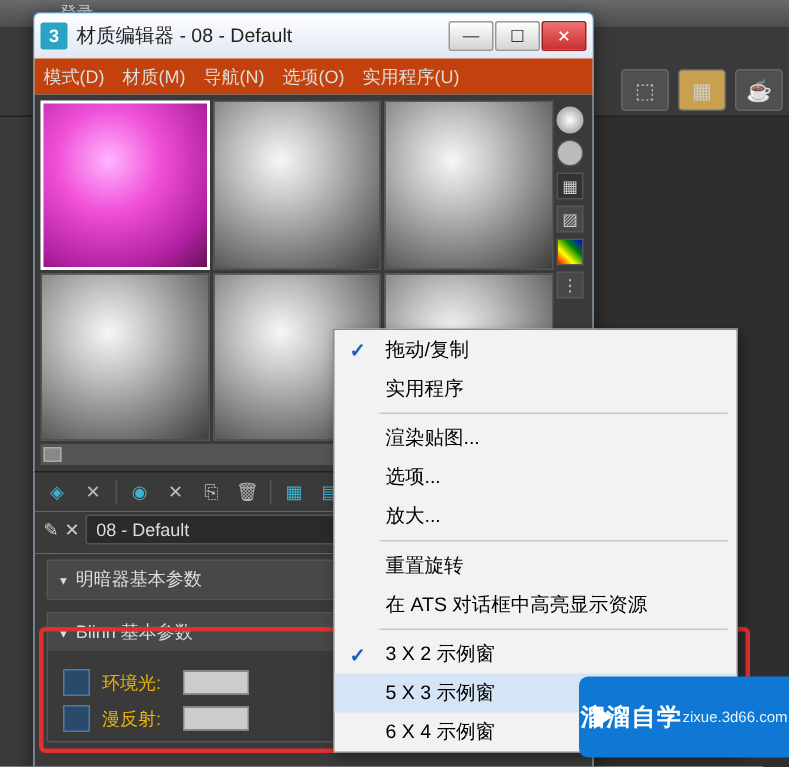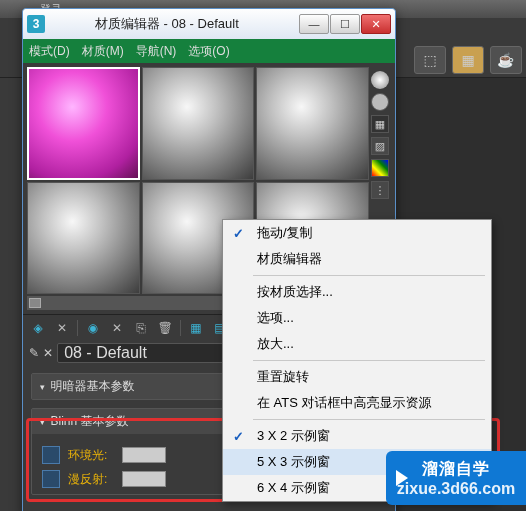--- a/index.html
+++ b/index.html
@@ -10,28 +10,28 @@
   .bg-title { position: absolute; top: 0; left: 0; right: 0; height: 18px; background: linear-gradient(#6a6a6a,#4d4d4d); color: #ddd; font-size: 11px; padding-left: 40px; line-height: 18px;}
   .bg-buttons { position: absolute; top: 46px; right: 4px; display: flex; gap: 6px; }
   .bg-btn { width: 32px; height: 28px; background: #505050; border: 1px solid #666; border-radius: 3px; display:flex; align-items:center; justify-content:center; color:#ccc; font-size:14px;}
   .bg-left-panel { position: absolute; left: 0; top: 78px; width: 24px; bottom: 0; background: #3a3a3a; border-right: 1px solid #222;}
   .bg-main { position: absolute; left: 24px; top: 78px; right: 0; bottom: 0; background: #2e2e2e; }
 
   
   .win { position: absolute; left: 22px; top: 8px; width: 374px; background: #f0f0f0; border: 1px solid #5a8fc8; border-radius: 4px 4px 0 0; box-shadow: 0 3px 12px rgba(0,0,0,0.5); }
   .titlebar { height: 30px; background: linear-gradient(#fefefe,#dfe8f4); display: flex; align-items: center; padding: 0 4px; border-radius: 4px 4px 0 0;}
   .app-icon { width: 18px; height: 18px; background: #2aa3c4; color: #fff; font-size: 12px; font-weight: bold; display: flex; align-items:center; justify-content:center; border-radius: 2px; margin-right: 6px;}
-  .title-text { flex: 1; font-size: 13px; color: #222; margin-left: 44px; }
+  .title-text { flex: 1; font-size: 13px; color: #222; }
   .win-ctrls { display: flex; gap: 1px; }
   .win-ctrl { width: 30px; height: 20px; border-radius: 2px; display:flex; align-items:center; justify-content:center; font-size:11px; color:#333;}
   .win-min { background: linear-gradient(#fefefe,#d4d4d4); border:1px solid #999;}
   .win-max { background: linear-gradient(#fefefe,#d4d4d4); border:1px solid #999;}
   .win-close { background: linear-gradient(#f07070,#c83030); border:1px solid #a02020; color:#fff;}
 
-  .menubar { background: #15803d; height: 24px; display: flex; align-items: center; padding: 0 6px;}
+  .menubar { background: #c2410c; height: 24px; display: flex; align-items: center; padding: 0 6px;}
   .menubar span { color: #ddd; font-size: 12px; margin-right: 12px; }
 
   .editor-body { background: #3a3a3a; padding: 4px; display: flex; }
   .sample-area { flex: 1; }
   .samples { display: grid; grid-template-columns: repeat(3,1fr); gap: 2px; }
   .sample { aspect-ratio: 1; background: radial-gradient(circle at 40% 35%, #f7f7f7 0%, #c2c2c2 30%, #6c6c6c 75%, #3d3d3d 100%); border: 1px solid #555; position: relative;}
   .sample.selected { outline: 2px solid #ffffff; outline-offset: -2px; }
   .sample.pink { background: radial-gradient(circle at 40% 35%, #ffb5ff 0%, #f050d8 35%, #b020a0 75%, #601050 100%); }
   .sample-scroll { height: 14px; background: #555; margin-top: 2px; display:flex; align-items:center;}
   .sample-scroll .thumb { width: 12px; height: 10px; background: #888; border:1px solid #aaa; margin-left:2px;}
@@ -43,21 +43,21 @@
   .st.check { background:#333;}
   .st.color { background: linear-gradient(45deg,red,yellow,green,blue);}
 
   .toolbar { background: #3a3a3a; border-top: 1px solid #222; padding: 4px 6px; display: flex; gap: 6px; align-items:center;}
   .tb-icon { width: 18px; height: 18px; color: #3db3d4; display:flex; align-items:center; justify-content:center; font-size:12px;}
   .tb-sep { width: 1px; height: 16px; background: #555;}
   .tb-icon.gray { color:#bbb; }
 
   .name-row { background: #3a3a3a; display: flex; align-items: center; padding: 2px 6px 6px 6px; gap: 4px;}
   .name-row .cross { color:#ccc; font-size:12px;}
-  .name-input { flex:1; height: 20px; background:#2a2a2a; border:1px solid #555; color:#ddd; font-size:16px; padding:0 6px; border-radius:2px;}
+  .name-input { flex:1; height: 20px; background:#2a2a2a; border:1px solid #555; color:#ddd; font-size:12px; padding:0 6px; border-radius:2px;}
   .name-btn { width: 60px; height: 20px; background: #505050; border:1px solid #666; color:#ddd; font-size:11px;}
 
   .params { background:#3a3a3a; padding: 4px 8px 10px 8px;}
   .group { border: 1px solid #555; border-radius: 2px; margin-bottom: 8px; }
   .group-head { background:#484848; padding: 4px 8px; color:#ddd; font-size:12px; display:flex; align-items:center; gap:6px;}
   .group-head .tri { font-size:9px;}
   .group-body { padding: 6px 10px;}
   .select { height: 20px; background:#505050; border:1px solid #666; color:#ddd; font-size:12px; padding:0 6px; width: 150px;}
   .param-row { display:flex; align-items:center; gap:8px; margin-top:6px;}
   .param-row .sw { width: 18px; height: 18px; background:#2a4a6a; border:1px solid #4a7aaa;}
@@ -67,23 +67,23 @@
   .red-box { position: absolute; border: 3px solid #e03030; border-radius: 4px; pointer-events:none; }
 
   
   .ctx { position: absolute; left: 222px; top: 219px; width: 270px; background: #f2f2f2; border: 1px solid #8a8a8a; box-shadow: 2px 3px 8px rgba(0,0,0,0.4); font-size: 13px;}
   .ctx-item { height: 26px; display:flex; align-items:center; padding-left: 34px; position: relative;}
   .ctx-item:hover, .ctx-item.hover { background: #d6e5f5;}
   .ctx-item .chk { position:absolute; left: 10px; color:#1a5fbf; font-weight:bold;}
   .ctx-sep { height: 1px; background:#c8c8c8; margin: 3px 6px 3px 30px;}
 
   
-  .watermark { position:absolute; right: 0; bottom: 6px; width: 140px; height: 54px; background:#0f78d4; border-radius: 6px 0 0 6px; display:flex; flex-direction:column; align-items:center; justify-content:center; color:#fff;}
+  .watermark { position:absolute; right: 0; bottom: 6px; width: 140px; height: 54px; background:#0f78d4; border-radius: 6px 0 0 6px; display:flex; flex-direction:row; align-items:center; justify-content:center; color:#fff;}
   .watermark .logo { font-size: 16px; font-weight:bold; letter-spacing:1px;}
-  .watermark .url { font-size: 16px; opacity:0.9;font-weight:bold;}
+  .watermark .url { font-size: 10px; opacity:0.9;}
   .watermark .play { position:absolute; left:10px; width:0;height:0; border-left:12px solid #fff; border-top:8px solid transparent; border-bottom:8px solid transparent;}
 </style>
 </head>
 <body>
 
 <div class="bg-ribbon">
   <div class="bg-title"><span>登录</span></div>
   <div class="bg-buttons">
     <div class="bg-btn">⬚</div>
     <div class="bg-btn" style="background:#c9a050;">▦</div>
@@ -102,20 +102,21 @@
       <div class="win-ctrl win-max">☐</div>
       <div class="win-ctrl win-close">✕</div>
     </div>
   </div>
 
   <div class="menubar">
     <span>模式(D)</span>
     <span>材质(M)</span>
     <span>导航(N)</span>
     <span>选项(O)</span>
+    <span>实用程序(U)</span>
   </div>
 
   <div class="editor-body">
     <div class="sample-area">
       <div class="samples">
         <div class="sample pink selected"></div>
         <div class="sample"></div>
         <div class="sample"></div>
         <div class="sample"></div>
         <div class="sample"></div>
@@ -188,25 +189,25 @@
 </div>
 
 <div class="red-box" style="left:26px; top:418px; width:474px; height:84px;"></div>
 
 <div class="ctx" id="ctx">
     <div class="ctx-item">
       <span class="chk">✓</span>
       <span>拖动/复制</span>
     </div>
     <div class="ctx-item">
-      <span>材质编辑器</span>
+      <span>实用程序</span>
     </div>
     <div class="ctx-sep"></div>
     <div class="ctx-item">
-      <span>按材质选择...</span>
+      <span>渲染贴图...</span>
     </div>
     <div class="ctx-item">
       <span>选项...</span>
     </div>
     <div class="ctx-item">
       <span>放大...</span>
     </div>
     <div class="ctx-sep"></div>
     <div class="ctx-item">
       <span>重置旋转</span>

